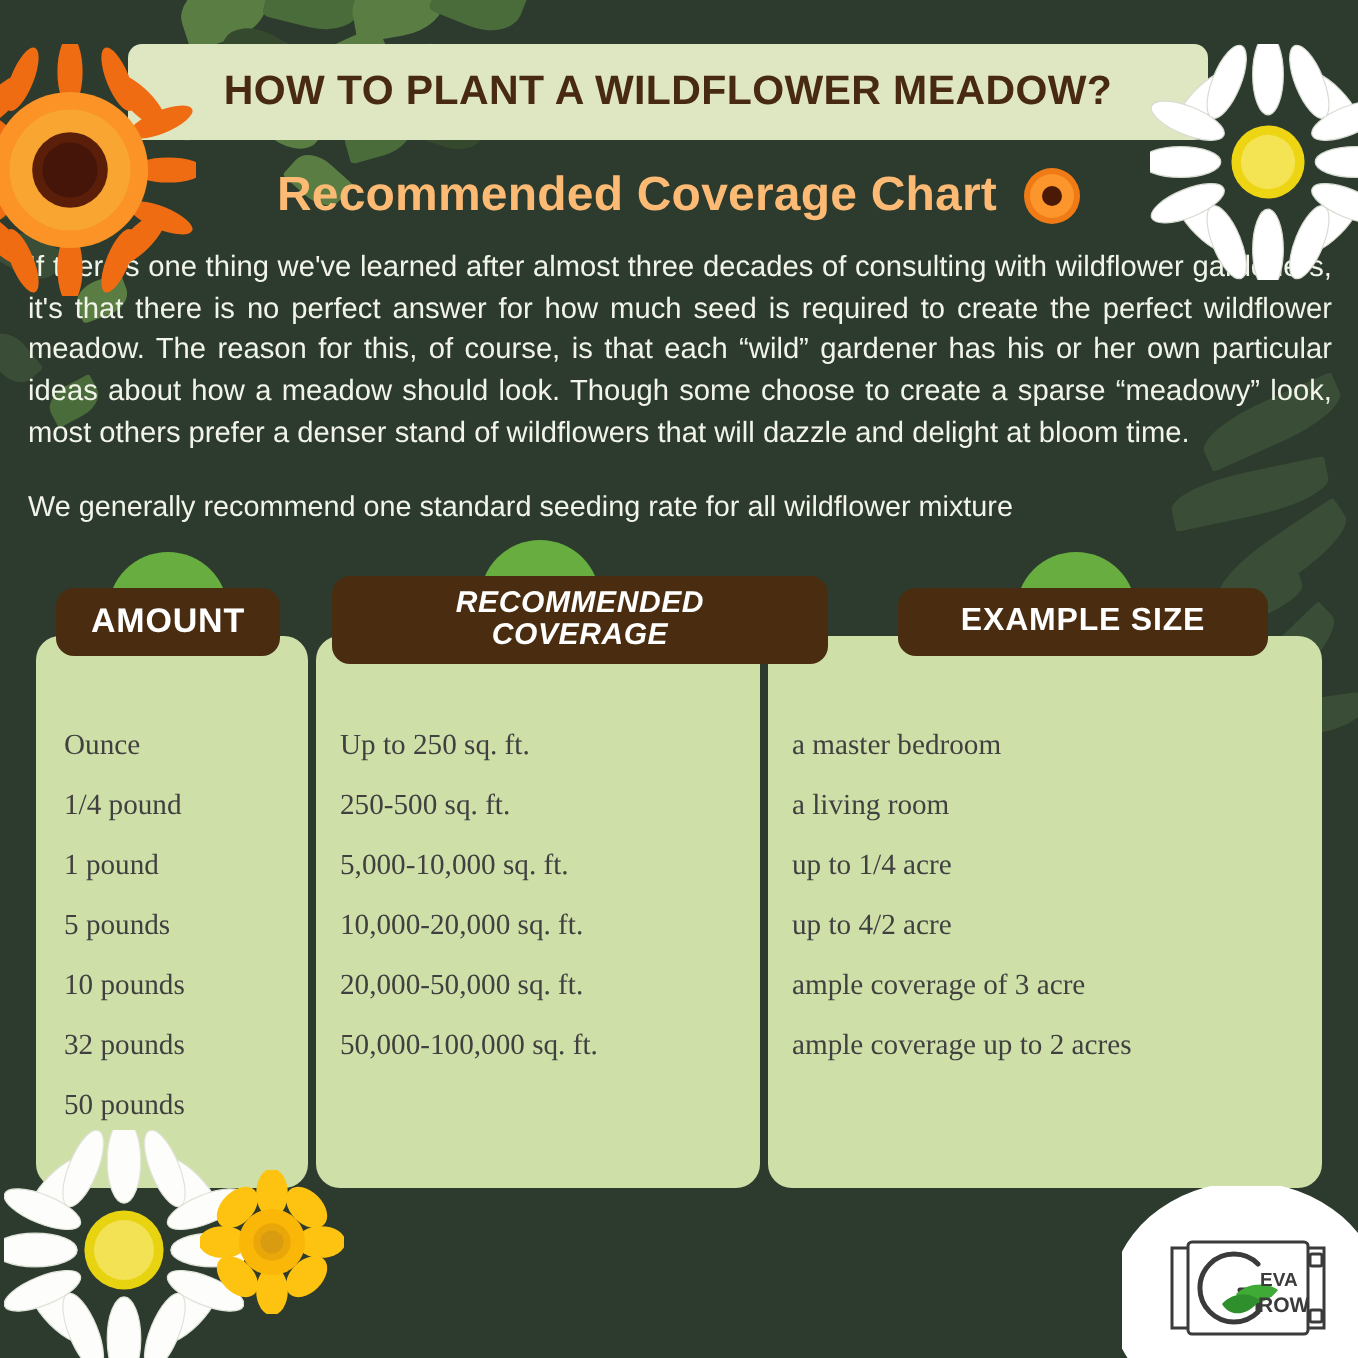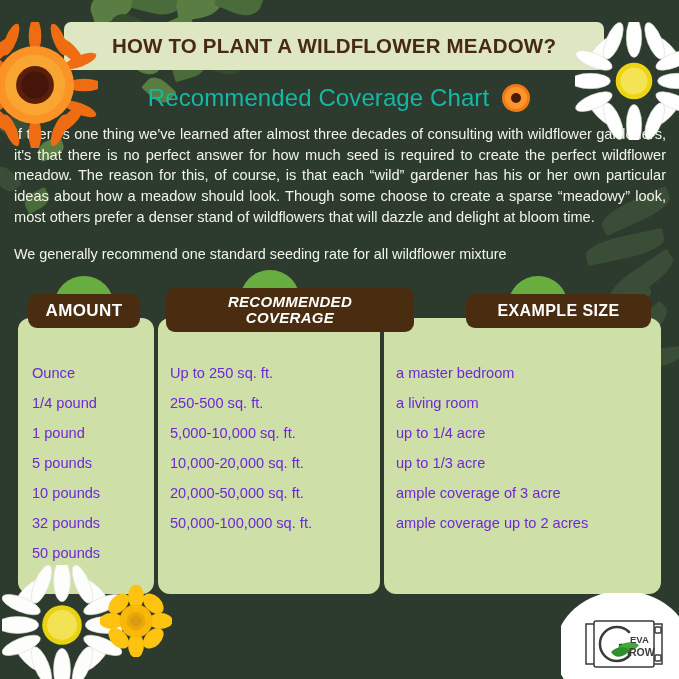--- a/index.html
+++ b/index.html
@@ -57,23 +57,23 @@
   
   .subtitle-row {
     position:absolute;
     left:0; right:0; top:78px;
     height:40px;
     display:flex; align-items:center; justify-content:center;
     z-index:6;
     gap:12px;
   }
   .subtitle-text {
-    color:#14b8a6;
+    color:#fdba74;
     font-size:24px;
-    font-weight:normal;
+    font-weight:bold;
     letter-spacing:0.1px;
     white-space:nowrap;
   }
 
   
   .flower { position:absolute; pointer-events:none; }
 
   
   #flower-orange-tl { left:-28px; top:22px; width:126px; height:126px; z-index:7; }
   
@@ -112,21 +112,21 @@
     color:#ffffff;
     font-weight:bold;
     display:flex; align-items:center; justify-content:center;
     text-align:center;
     line-height:1.1;
     z-index:3;
     padding:5px 14px;
   }
   #header-amount { left:10px; width:112px; height:34px; font-size:17px; letter-spacing:0.4px; }
   #header-coverage { left:8px; width:248px; height:44px; top:-30px; font-size:15px; letter-spacing:0.3px;font-style:italic; }
-  #header-example { left:82px; width:185px; height:34px; font-size:16px; letter-spacing:0.4px; }
+  #header-example { left:65px; width:185px; height:34px; font-size:16px; letter-spacing:0.4px; }
 
   
   .header-bump {
     position:absolute;
     top:-42px;
     width:60px; height:32px;
     background:#68ad3f;
     border-radius:30px 30px 0 0;
     z-index:1;
   }
@@ -138,21 +138,22 @@
     list-style:none;
     padding:4px 0 0 14px;
     color:#2f3a26;
   }
   .card-list li {
     font-size:14.6px;
     line-height:1;
     height:30px;
     display:flex; align-items:center;
     white-space:nowrap;
-    color:#6d28d9;
+    color:#404040;
+    font-family:Liberation Serif, serif;
   }
   #card-coverage .card-list { padding-left:12px; }
   #card-example .card-list { padding-left:12px; }
 
   
   .body-copy {
     position:absolute;
     left:14px; top:124px;
     width:652px;
     z-index:6;
@@ -334,21 +335,21 @@
       </ul>
     </div>
 
     <div class="card" id="card-example">
       <div class="header-bump" id="bump-example"></div>
       <div class="card-header" id="header-example">EXAMPLE SIZE</div>
       <ul class="card-list">
         <li>a master bedroom</li>
         <li>a living room</li>
         <li>up to 1/4 acre</li>
-        <li>up to 1/3 acre</li>
+        <li>up to 4/2 acre</li>
         <li>ample coverage of 3 acre</li>
         <li>ample coverage up to 2 acres</li>
       </ul>
     </div>
   </div>
 
   <div class="flower" id="flower-daisy-bl">
     <svg viewBox="0 0 200 200" width="120" height="120" aria-hidden="true">
       <g fill="#fdfdfb" stroke="#dfe3d8" stroke-width="1">
         <ellipse cx="100" cy="26" rx="14" ry="35"></ellipse>

